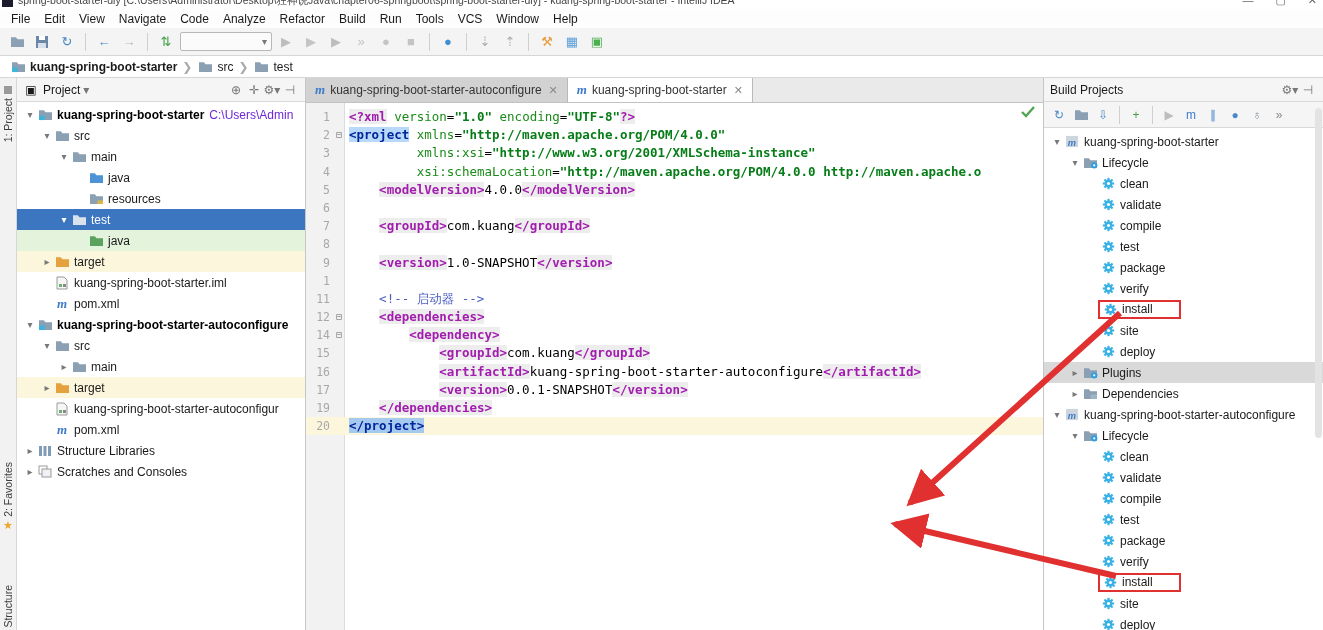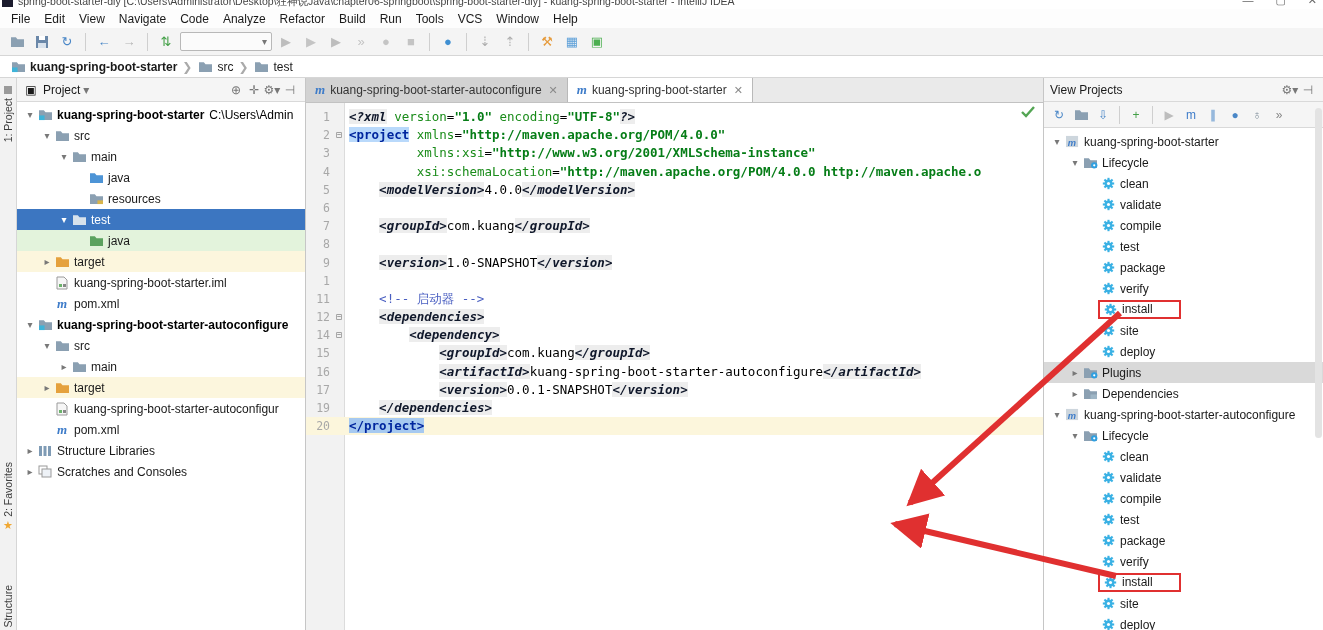--- a/index.html
+++ b/index.html
@@ -1,21 +1,21 @@
 <!DOCTYPE html>
 <html><head>
 <meta charset="utf-8">
 <style>
   * { margin:0; padding:0; box-sizing:border-box; }
   body { font-family:"Liberation Sans", sans-serif; }
   .app { position:relative; width:1323px; height:630px; background:#f2f2f2; overflow:hidden;
          font-size:12px; color:#1a1a1a; }
 
   
-  .titlebar { height:9px; background:#ffffff; overflow:hidden; display:flex; align-items:center; }
+  .titlebar { height:9px; background:#ffffff; overflow:hidden; display:flex; align-items:flex-start; }
   .titlebar .ttext { font-size:10.5px; color:#444; white-space:nowrap; margin-top:-6px; padding-left:18px; }
   .titlebar .tlogo { position:absolute; left:2px; top:-4px; width:11px; height:11px; background:#1c1c2e; }
   .wbtns { position:absolute; right:6px; top:-6px; display:flex; gap:22px; color:#666; font-size:11px; }
 
   
   .menubar { height:19px; background:#fdfdfd; display:flex; align-items:center; padding-left:4px; }
   .mi { padding:0 7px; cursor:default; }
 
   
   .toolbar { height:28px; background:#f4f4f4; border-bottom:1px solid #d6d6d6; display:flex; align-items:center; padding-left:6px; gap:3px; }
@@ -44,40 +44,40 @@
   
   .ppane { width:289px; background:#ffffff; border-right:1px solid #c6c6c6; display:flex; flex-direction:column; overflow:hidden; }
   .phead { height:24px; background:#f5f5f5; border-bottom:1px solid #d9d9d9; display:flex; align-items:center; padding:0 6px; flex:none; }
   .phead .ptitle { font-weight:normal; }
   .phead .sp { flex:1; }
   .hico { width:18px; height:18px; display:flex; align-items:center; justify-content:center; color:#777; }
   .tree { flex:1; overflow:hidden; padding-top:2px; }
   .trow { height:21px; display:flex; align-items:center; white-space:nowrap; cursor:default; }
   .trow .chev { width:14px; flex:none; text-align:center; color:#787878; font-size:10px; }
   .trow .lbl { margin-left:4px; }
-  .trow .sfx { margin-left:5px; color:#000000; }
+  .trow .sfx { margin-left:5px; color:#6d28d9; }
   .trow.bold .lbl { font-weight:bold; color:#000; }
   .trow.sel { background:#3c76c1; color:#fff; }
   .trow.sel .chev { color:#fff; }
   .ticon { display:inline-flex; width:16px; justify-content:center; flex:none; }
 
   
   .editor { flex:1; background:#fff; display:flex; flex-direction:column; position:relative; overflow:hidden; }
   .tabs { height:25px; background:#eaeaea; border-bottom:1px solid #c2c2c2; display:flex; align-items:flex-end; flex:none; }
   .tab { height:24px; display:flex; align-items:center; gap:5px; padding:0 9px; border-right:1px solid #b9b9b9; background:#d2d2d2; font-size:12px; color:#333; }
   .tab.active { background:#ffffff; }
   .tab .x { color:#8a8a8a; font-size:11px; margin-left:2px; }
   .mglyph { color:#3e7cc9; font:bold italic 13px "Liberation Serif", serif; }
   .code-area { flex:1; position:relative; font-family:"DejaVu Sans Mono", monospace; font-size:12.5px; overflow:hidden; padding-top:5px; }
   .gutterbg { position:absolute; left:0; top:0; bottom:0; width:39px; background:#f2f2f2; border-right:1px solid #dcdcdc; }
   .cl { position:relative; height:18.2px; line-height:18.2px; display:flex; white-space:pre; }
   .cl .ln { width:27px; text-align:right; color:#a8a8a8; padding-right:3px; flex:none; font-size:11.5px; }
   .cl .fold { width:12px; flex:none; text-align:center; color:#8c8c8c; font-size:10px; }
   .cl .ct { padding-left:4px; }
-  .t { color:#0f172a; font-weight:bold; background:#ededed;font-style:italic; }
+  .t { color:#a21caf; font-weight:bold; background:#ededed; }
   .thl { color:#00269e; font-weight:bold; background:#b9d9fb; }
   .a { color:#1a8c1a; }
   .s { color:#067d17; font-weight:bold; }
   .x { color:#000; }
   .c { color:#4a5fc1; }
   .selt { color:#00269e; font-weight:bold; background:#a6c9f0; }
   .okcheck { position:absolute; top:3px; right:8px; }
 
   
   .mpane { width:280px; background:#ffffff; border-left:1px solid #c6c6c6; display:flex; flex-direction:column; overflow:visible; }
@@ -495,21 +495,21 @@
           <div class="cl" style="background:#fcf6dc;">
      <span class="ln">20</span>
      <span class="fold"></span>
      <span class="ct"><span class="selt">&lt;/project&gt;</span></span>
    </div>
         </div>
     </div>
 
     <div class="mpane">
       <div class="phead">
-        <span class="ptitle">View Projects</span>
+        <span class="ptitle">Build Projects</span>
         <span class="sp"></span>
         <span class="hico">⚙▾</span>
         <span class="hico">⊣</span>
       </div>
       <div class="mtoolbar" id="mtoolbar">
           <span class="tbi" style="color:#4a87c7">↻</span>
           <span class="tbi" style="color:#9bacb9">
             <svg width="15" height="13" viewBox="0 0 16 14">
               <path d="M1 2.5h5.2L8 4.5h7V13H1z" fill="#8ba0b2"></path>
             </svg>

